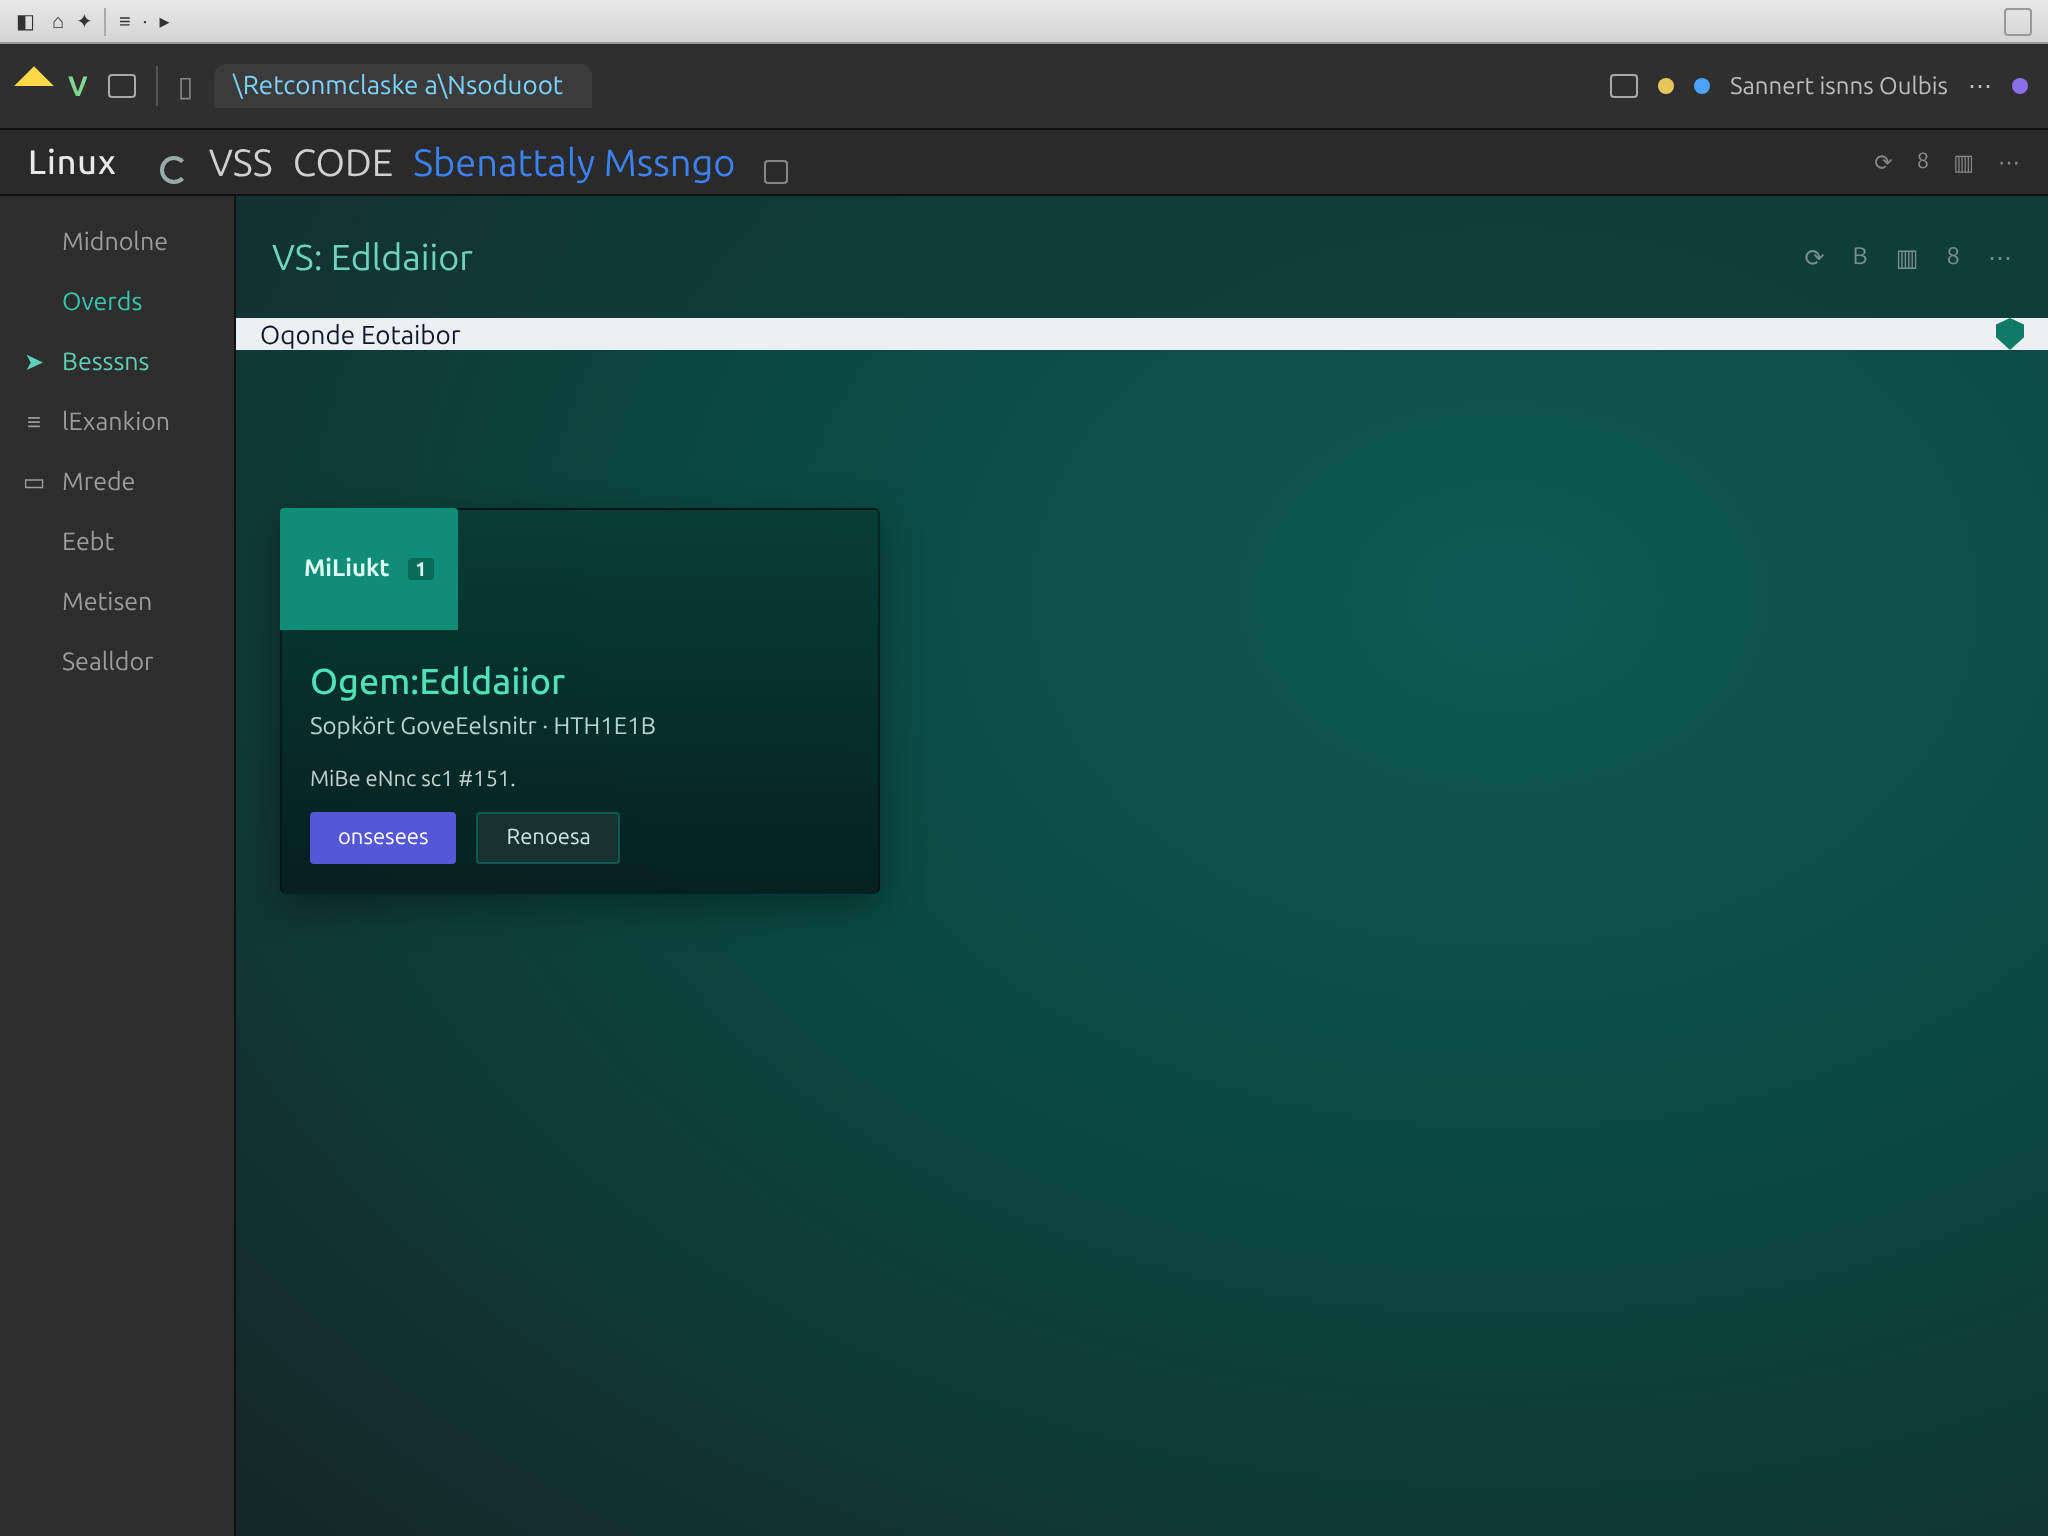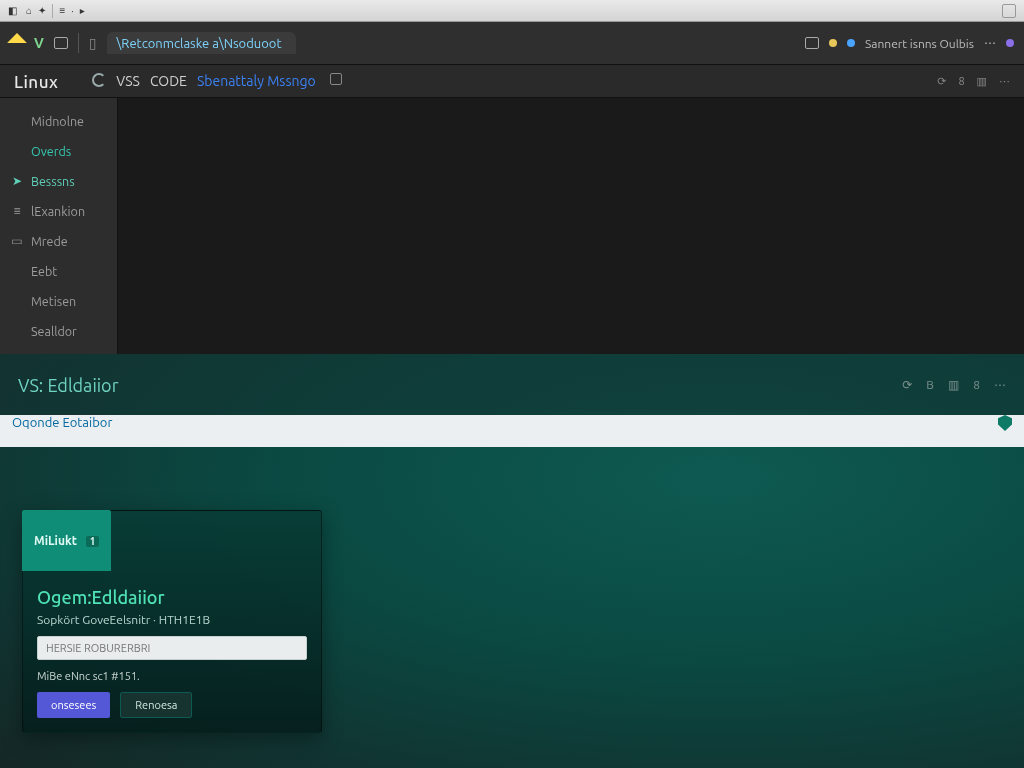--- a/index.html
+++ b/index.html
@@ -16,41 +16,41 @@
   .tabbar .logo { width:14px; height:14px; background:linear-gradient(135deg,#ffd94a 50%,#2f2f2f 50%); transform:rotate(45deg); }
   .tabbar .v { color:#7fd68e; font-weight:600; }
   .tabbar .sq { width:14px; height:12px; border:1.5px solid #aaa; border-radius:2px; }
   .tabbar .tab-active { background:#3b3b3b; padding:4px 14px 4px 10px; border-radius:6px 6px 0 0; display:flex; align-items:center; gap:6px; font-size:13px; color:#7dd3fc;}
   .tabbar .right { margin-left:auto; display:flex; align-items:center; gap:10px; font-size:12px; color:#bdbdbd;}
   .tabbar .dot { width:8px; height:8px; border-radius:50%; }
 
   
   .titlebar { height:34px; background:#2a2a2a; border-top:1px solid #111; border-bottom:1px solid #111; display:flex; align-items:center; color:#e9e9e9; font-size:17px; padding:0 14px; gap:22px;}
   .titlebar .brand { font-weight:500; letter-spacing:.5px; }
-  .titlebar .menu { display:flex; align-items:flex-start; gap:10px; font-size:14px; color:#d0d0d0;margin-left:12px; }
+  .titlebar .menu { display:flex; align-items:flex-end; gap:10px; font-size:19px; color:#d0d0d0; }
   .titlebar .loop { width:14px; height:14px; border:2px solid #9aa; border-radius:50%; border-right-color:transparent; }
   .titlebar .pill { width:12px; height:12px; border:1.5px solid #888; border-radius:2px; margin-left:4px;}
   .titlebar .right { margin-left:auto; display:flex; align-items:center; gap:12px; font-size:11px; color:#888;}
 
   
-  .cols { display:flex; height:calc(768px - 22px - 42px - 34px);flex-direction:column; }
+  .cols { display:flex; height:calc(768px - 22px - 42px - 34px); }
 
   .sidebar { width:118px; background:#2d2d2d; border-right:1px solid #111; padding:10px 0; color:#9c9c9c; font-size:12.5px; display:flex; flex-direction:column; gap:4px;}
   .sidebar .item { display:flex; align-items:center; gap:7px; padding:6px 10px; cursor:pointer;}
   .sidebar .item.active { color:#35c9b1; }
   .sidebar .glyph { width:14px; text-align:center; font-size:12px; }
 
   .workspace { flex:1; position:relative; background:radial-gradient(120% 120% at 70% 30%, #0e5a52 0%, #0a4a43 35%, #12302e 70%, #1a1a1a 100%); }
 
   
   .ed-head { height:61px; background:rgba(20,50,48,.55); display:flex; align-items:center; padding:0 18px; color:#6fd3c2; font-size:18px;}
   .ed-head .icons { margin-left:auto; display:flex; gap:14px; color:#7a8f8c; font-size:12px;}
 
   
-  .searchbar { height:32px; margin:0 0 0 0; background:#eceff1; display:flex; align-items:flex-start; padding:0 12px; color:#0369a1; font-size:13px;}
+  .searchbar { height:16px; margin:0 0 0 0; background:#eceff1; display:flex; align-items:flex-end; padding:0 12px; color:#0f172a; font-size:13px;}
   .searchbar .shield { margin-left:auto; width:14px; height:16px; background:#0f7a66; clip-path:polygon(50% 0,100% 20%,100% 60%,50% 100%,0 60%,0 20%);}
 
   
   .section { background:rgba(10,42,40,.55); color:#7fe0cd; font-size:20px; padding:14px 22px; }
 
   
   .panel { position:absolute; left:22px; top:156px; width:300px; background:linear-gradient(180deg, rgba(8,60,54,.9), rgba(5,30,28,.9)); border:1px solid rgba(0,0,0,.4); box-shadow:0 6px 20px rgba(0,0,0,.35); border-radius:3px; padding-bottom:14px;}
   .panel .tab { background:#0f8d77; color:#dff8f2; font-size:12px; font-weight:600; padding:24px 12px; display:inline-block; border-radius:2px 2px 0 0; margin:-1px 0 0 -1px;}
   .panel .tab .badge { background:#0a6b59; padding:0 4px; margin-left:6px; font-size:10px; border-radius:2px;}
   .panel h3 { color:#4fe2b5; font-size:18px; font-weight:500; padding:16px 14px 6px; }
@@ -167,21 +167,20 @@
       <span class="shield"></span>
     </div>
 
     <div class="panel">
       <span class="tab">
         <span>MiLiukt</span>
         <span class="badge">1</span>
       </span>
       <h3>Ogem:Edldaiior</h3>
       <div class="sub">Sopkört GoveEelsnitr · HTH1E1B</div>
-      <input class="find" placeholder="HERSIE ROBURERBRI" style="">
       <div class="hint">MiBe eNnc sc1  #151.</div>
       <div class="actions">
         <button class="btn primary">onsesees</button>
         <button class="btn secondary">Renoesa</button>
       </div>
     </div>
   </div>
 </div>
 
 </body></html>

